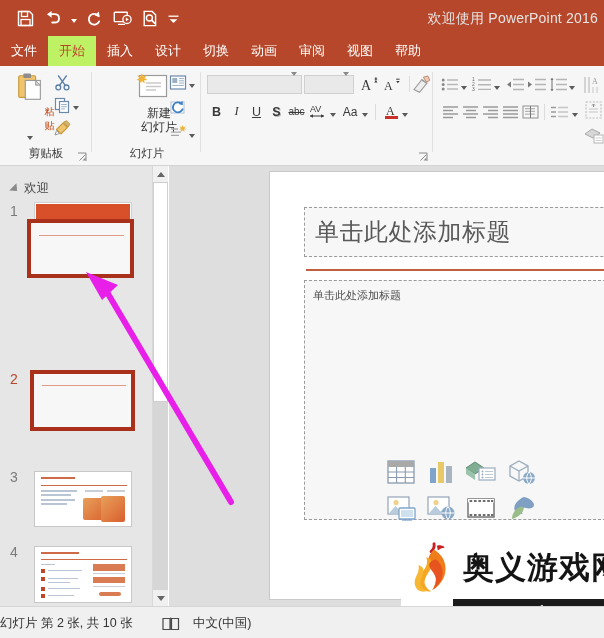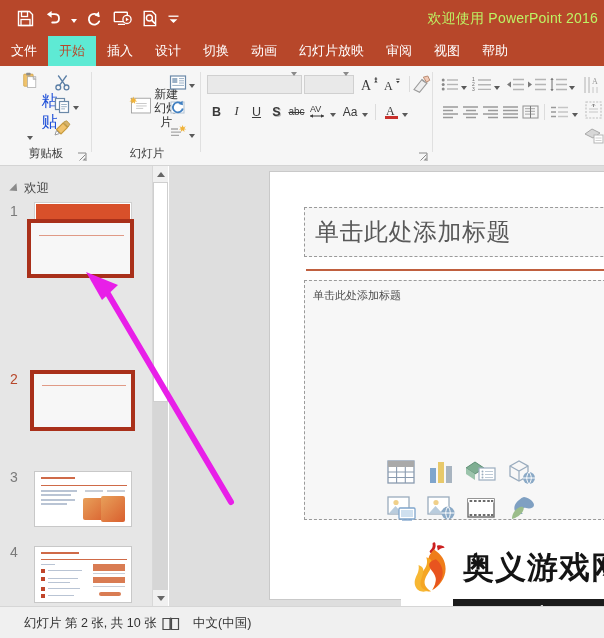--- a/index.html
+++ b/index.html
@@ -25,36 +25,36 @@
   .qat-caret{
     width:11px;height:26px;display:flex;align-items:flex-end;justify-content:center;
     padding-bottom:8px;box-sizing:border-box;cursor:pointer;
   }
   .caret-dn{
     width:0;height:0;border-left:3.5px solid transparent;border-right:3.5px solid transparent;
     border-top:4px solid #ffffff;
   }
   .title-text{
     position:absolute;right:6px;top:8px;
-    color:#bef264;font-size:14px;line-height:20px;white-space:nowrap;
+    color:#e5e5e5;font-size:14px;line-height:20px;white-space:nowrap;
     letter-spacing:.2px;
   }
 
   
   .tabbar{
     position:absolute;left:0;top:36px;width:604px;height:30px;
     background:#b7472a;
   }
   .tabs{position:absolute;left:0;top:0;display:flex;align-items:stretch;height:30px;}
   .tab{
     display:flex;align-items:center;justify-content:center;
     padding:0 11px;color:#ffffff;font-size:13px;white-space:nowrap;cursor:pointer;
     height:30px;box-sizing:border-box;
   }
-  .tab.active{background:#5eead4;color:#b7472a;}
+  .tab.active{background:#bef264;color:#b7472a;}
 
   
   .ribbon{
     position:absolute;left:0;top:66px;width:604px;height:99px;
     background:#f6f6f6;border-bottom:1px solid #d4d4d4;
   }
   .grp{position:absolute;top:0;height:99px;box-sizing:border-box;}
   .grp-sep{position:absolute;top:6px;width:1px;height:80px;background:#e0e0e0;}
   .grp-label{
     position:absolute;bottom:4px;left:0;width:100%;text-align:center;
@@ -63,33 +63,33 @@
   .dlg-launch{
     position:absolute;bottom:5px;right:4px;width:11px;height:11px;cursor:pointer;
   }
 
   
   .g-clip{left:0;width:92px;}
   .paste-btn{
     position:absolute;left:8px;top:6px;width:44px;height:68px;
     display:flex;flex-direction:column;align-items:center;cursor:pointer;
   }
-  .paste-lbl{font-size:16px;color:#1d4ed8;margin-top:1px;margin-left:39px;}
+  .paste-lbl{font-size:10px;color:#c2410c;margin-top:1px;margin-left:39px;}
   .mini-caret{
     width:0;height:0;border-left:3.5px solid transparent;border-right:3.5px solid transparent;
     border-top:4px solid #5a5a5a;margin-top:3px;
   }
   .clip-side{position:absolute;left:54px;top:7px;display:flex;flex-direction:column;gap:5px;}
   .clip-row{display:flex;align-items:center;gap:2px;height:18px;cursor:pointer;}
 
   
   .g-slide{left:93px;width:108px;}
   .newslide-btn{
-    position:absolute;left:34px;top:6px;width:52px;height:70px;
-    display:flex;align-items:center;cursor:pointer;
+    position:absolute;left:40px;top:6px;width:52px;height:70px;
+    display:flex;flex-direction:column;cursor:pointer;
   }
   .newslide-lbl{font-size:12px;color:#333;text-align:center;line-height:14px;margin-top:2px;}
   .slide-side{position:absolute;left:76px;top:7px;display:flex;flex-direction:column;gap:6px;}
   .slide-row{display:flex;align-items:center;gap:2px;height:19px;cursor:pointer;}
 
   
   .g-font{left:202px;width:231px;}
   .fontbox{
     position:absolute;top:9px;height:19px;background:#e9e9e9;border:1px solid #d0d0d0;
     box-sizing:border-box;display:flex;align-items:center;cursor:pointer;
@@ -272,21 +272,20 @@
   </div>
 
   <div class="tabbar">
     <div class="tabs" id="tabs-host">
         <div class="tab">文件</div>
         <div class="tab active">开始</div>
         <div class="tab">插入</div>
         <div class="tab">设计</div>
         <div class="tab">切换</div>
         <div class="tab">动画</div>
-        <div class="tab">幻灯片放映</div>
         <div class="tab">审阅</div>
         <div class="tab">视图</div>
         <div class="tab">帮助</div>
       </div>
   </div>
 
   <div class="ribbon">
 
     <div class="grp g-clip">
       <div class="paste-btn">
@@ -763,21 +762,21 @@
         <path d="M22 20c2 6 0 10-3 14-4 5-6 10-4 15 2 5 7 7 12 6-6-3-8-8-6-13 2-6 7-10 7-16 0-3-2-5-6-6z" fill="#f5a623"></path>
         <path d="M14 28c1 5-1 9-3 13-2 5-1 10 3 13 3 2 7 2 10 0-5 0-8-3-8-7 0-5 3-9 3-14 0-2-2-4-5-5z" fill="#f7b733"></path>
         <path d="M32 22c5 4 7 9 7 14 0 7-4 13-10 17 3-5 4-10 2-14-2-5-6-7-6-11 0-3 3-5 7-6z" fill="#e8541f"></path>
       </svg>
       <span class="wm-chars">奥义游戏网</span>
     </div>
     <div class="wm-bar">www.aoe1.com</div>
   </div>
 
   <div class="statusbar">
-    <span class="st-item" style="left:24px;">幻灯片 第 2 张, 共 10 张</span>
+    <span class="st-item" style="left:0;">幻灯片 第 2 张, 共 10 张</span>
     <span class="st-icon" style="left:161px;top:9px;">
       <svg width="20" height="15" viewBox="0 0 20 15">
         <path d="M2 2.5h7v11H2z" fill="none" stroke="#4a4a4a" stroke-width="1.2"></path>
         <path d="M10.5 2.5h7v11h-7z" fill="none" stroke="#4a4a4a" stroke-width="1.2"></path>
         <path d="M9.7 1.4v12.4" stroke="#4a4a4a" stroke-width="1.1"></path>
       </svg>
     </span>
     <span class="st-item" style="left:193px;">中文(中国)</span>
   </div>
 

